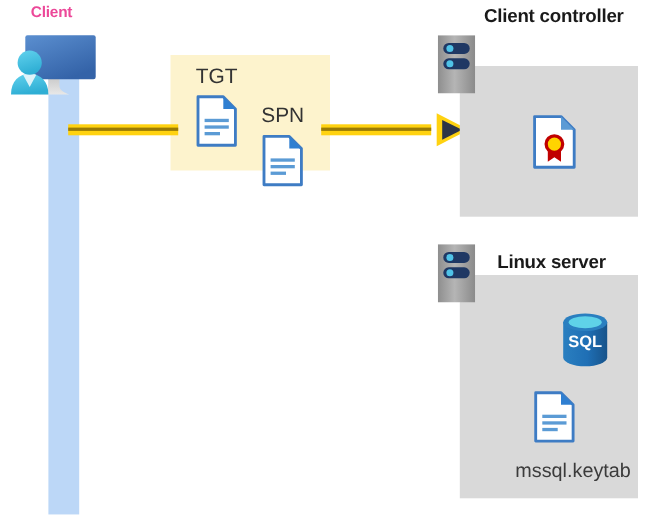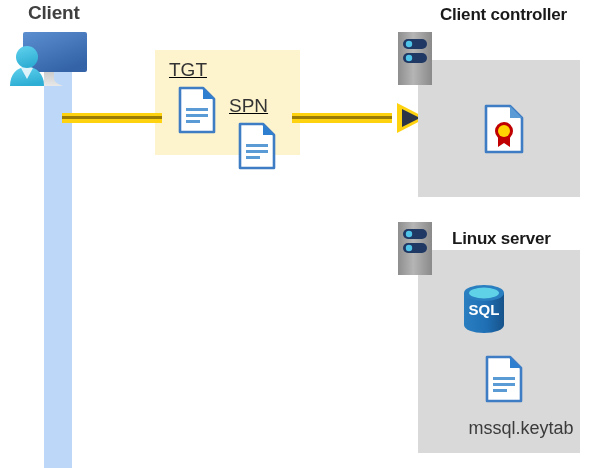--- a/index.html
+++ b/index.html
@@ -26,23 +26,23 @@
     width: 28px;
     height: 406px;
     background: #bcd7f7;
   }
 
   
   #client-label {
     left: 28px;
     top: 2px;
     width: 120px;
-    font-size: 19px;
+    font-size: 14px;
     font-weight: bold;
-    color: #404040;
+    color: #ec4899;
     letter-spacing: -0.2px;
   }
 
   
   #client-icon {
     left: 6px;
     top: 28px;
     width: 86px;
     height: 62px;
   }
@@ -52,21 +52,21 @@
     left: 155px;
     top: 50px;
     width: 145px;
     height: 105px;
     background: #fdf3cd;
   }
   .token-col {
     position: absolute;
     top: 8px;
     width: 56px;
-    text-decoration: underline;
+    text-align: center;
   }
   #token-col-tgt { left: 14px; }
   #token-col-spn { left: 74px; margin-top: 36px; }
   .token-label {
     font-size: 19px;
     color: #333333;
     line-height: 24px;
     font-family: "Liberation Sans", sans-serif;
   }
   .token-doc {
@@ -149,21 +149,21 @@
   }
 
   
   #cert-doc {
     left: 484px;
     top: 104px;
     width: 40px;
     height: 50px;
   }
   #sql-db {
-    left: 460px;
+    left: 508px;
     top: 283px;
     width: 48px;
     height: 52px;
   }
   #keytab-doc {
     left: 485px;
     top: 355px;
     width: 38px;
     height: 48px;
   }

